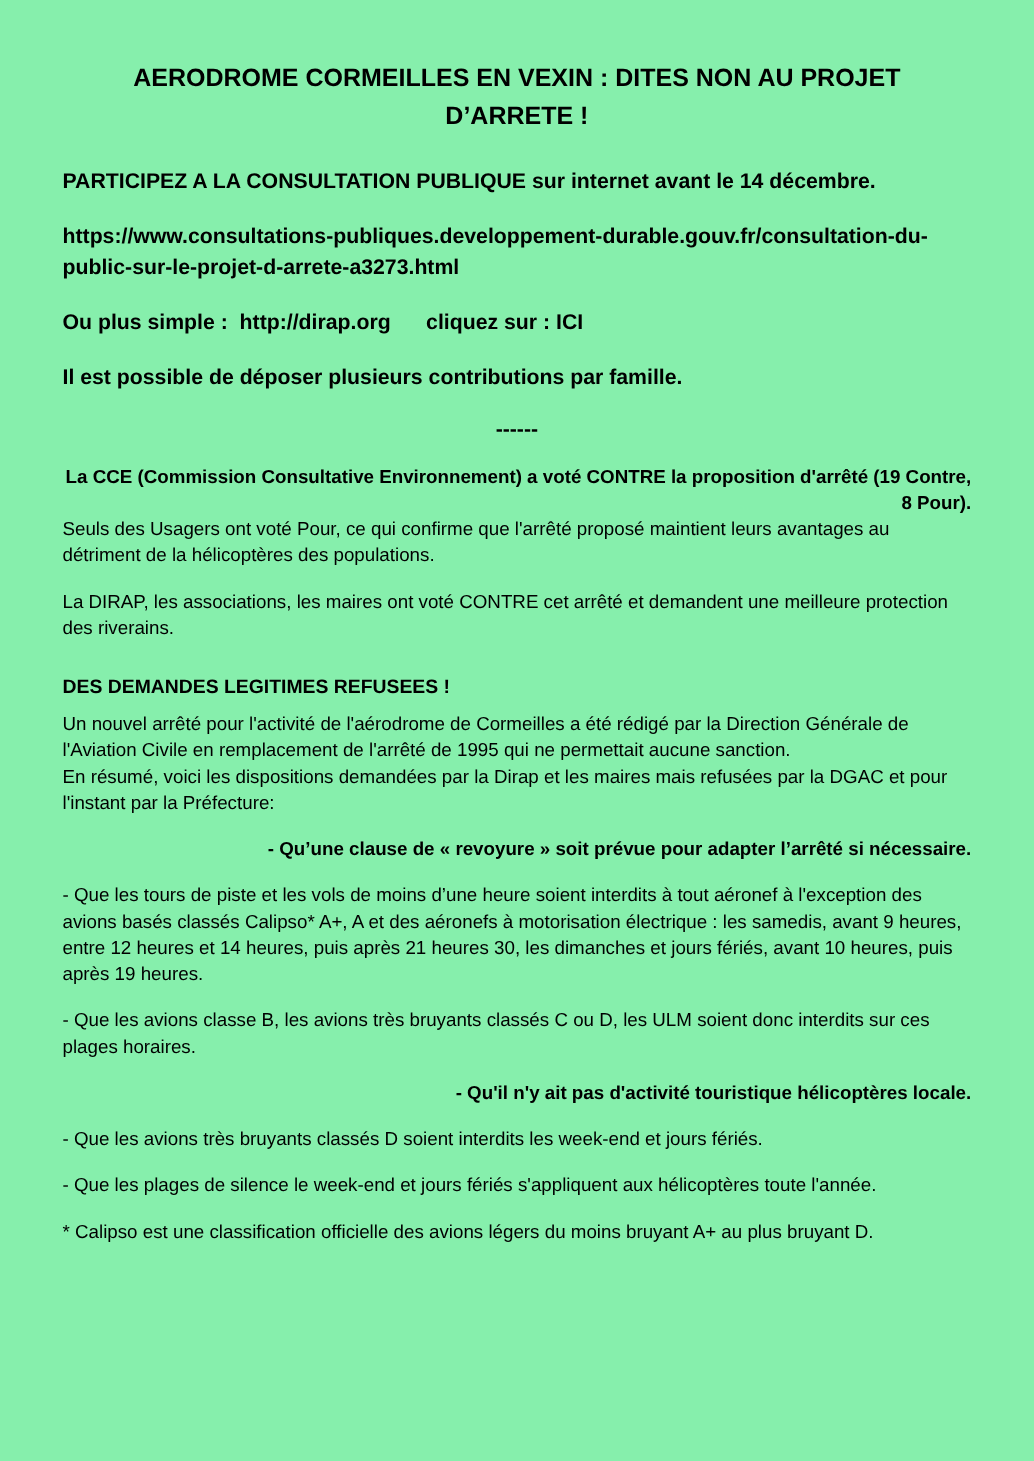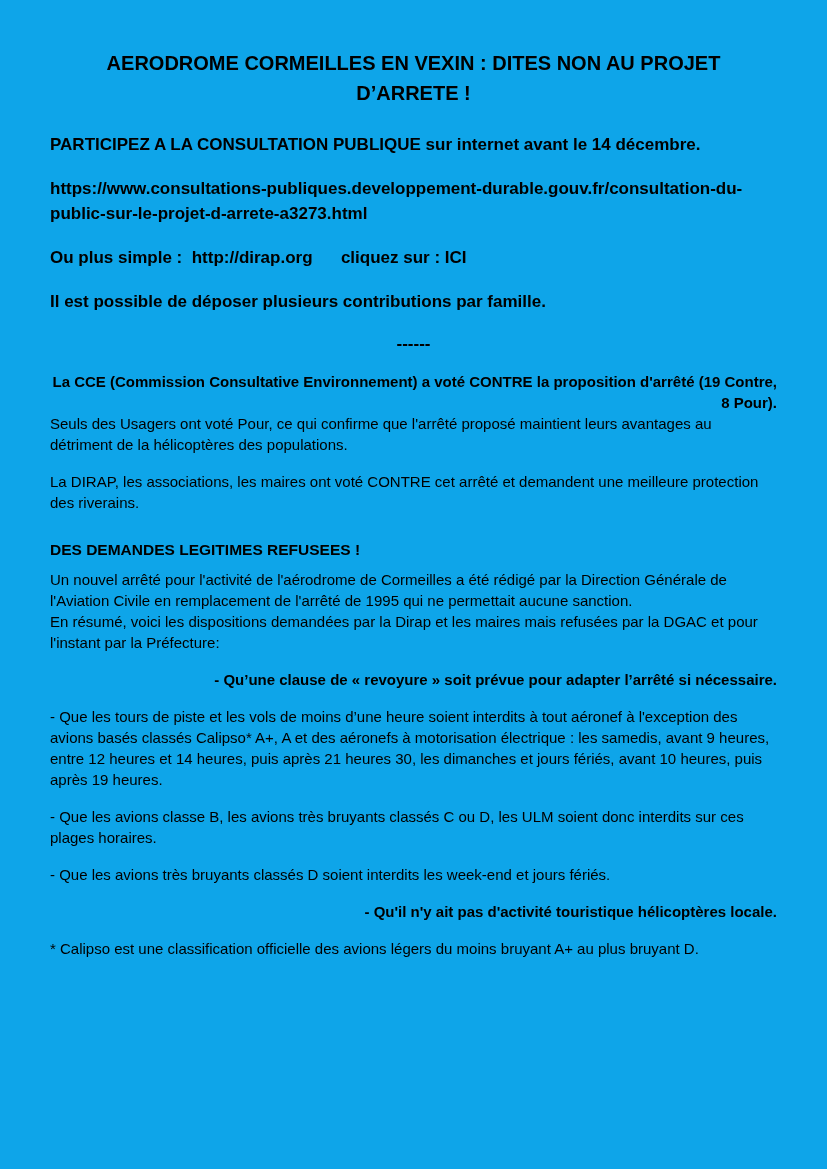--- a/index.html
+++ b/index.html
@@ -3,21 +3,21 @@
 <meta charset="utf-8">
 <style>
   html, body {
     margin: 0;
     padding: 0;
     background: #ffffff;
   }
   .page {
     width: 827px;
     height: 1169px;
-    background: #0ea5e9;
+    background: #86efac;
     color: #000000;
     box-sizing: border-box;
     padding: 48px 50px 40px 50px;
     font-family: "Liberation Sans", sans-serif;
     font-size: 15px;
     line-height: 21px;
     overflow: hidden;
   }
   .title {
     font-size: 20px;
@@ -95,20 +95,21 @@
     <div>En résumé, voici les dispositions demandées par la Dirap et les maires mais refusées par la DGAC et pour l'instant par la Préfecture:</div>
   </div>
 
 
   <div class="demand bold">- Qu’une clause de « revoyure » soit prévue pour adapter l’arrêté si nécessaire.</div>
 
   <div class="demand">- Que les tours de piste et les vols de moins d’une heure soient interdits à tout aéronef à l'exception des avions basés classés Calipso* A+, A et des aéronefs à motorisation électrique : les samedis, avant 9 heures, entre 12 heures et 14 heures, puis après 21 heures 30, les dimanches et jours fériés, avant 10 heures, puis après 19 heures.</div>
 
   <div class="demand">- Que les avions classe B, les avions très bruyants classés C ou D, les ULM soient donc interdits sur ces plages horaires.</div>
 
+  <div class="demand bold">- Qu'il n'y ait pas d'activité touristique hélicoptères locale.</div>
+
   <div class="demand">- Que les avions très bruyants classés D soient interdits les week-end et jours fériés.</div>
 
-  <div class="demand bold">- Qu'il n'y ait pas d'activité touristique hélicoptères locale.</div>
-
+  <div class="demand">- Que les plages de silence le week-end et jours fériés s'appliquent aux hélicoptères toute l'année.</div>
 
   <div class="footnote">* Calipso est une classification officielle des avions légers du moins bruyant A+ au plus bruyant D.</div>
 
 </div>
 
 </body></html>

